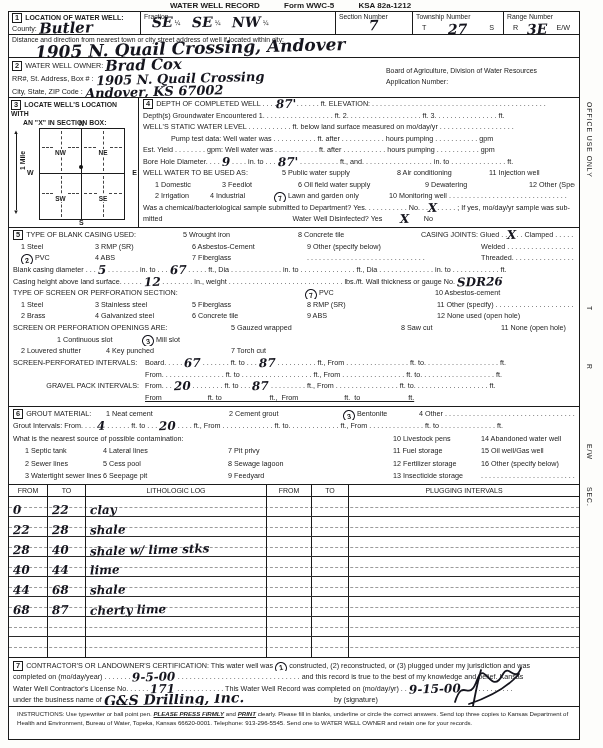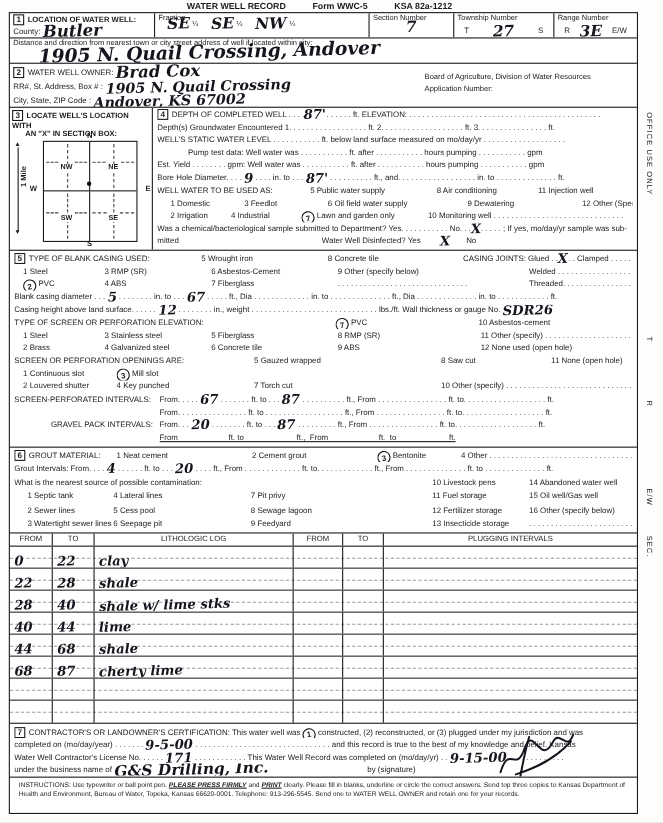--- a/index.html
+++ b/index.html
@@ -261,21 +261,21 @@
         <span><span class="circ">2</span><span>PVC</span></span>
         <span>4  ABS</span>
         <span>7  Fiberglass</span>
         <span>. . . . . . . . . . . . . . . . . . . . . . . . . . . . . .</span>
         <span style="padding-left:52px;">Threaded. . . . . . . . . . . . . . . . . . . .</span>
       </div>
       <div class="r"><span>Blank casing diameter . . . </span><span class="hw hw12">5</span><span> . . . . . . . . in. to . . . </span><span class="hw hw12">67</span><span> . . . . . ft., Dia . . . . . . . . . . . . . in. to . . . . . . . . . . . . . . ft., Dia . . . . . . . . . . . . . . in. to  . . . . . . . . . . . . ft.</span></div>
       <div class="r"><span>Casing height above land surface. . . . . . </span><span class="hw hw12">12</span><span> . . . . . . . . in., weight . . . . . . . . . . . . . . . . . . . . . . . . . . . . .  lbs./ft. Wall thickness or gauge No. </span><span class="hw hw12">SDR26</span></div>
 
       <div class="r g" style="grid-template-columns:292px 130px 1fr;">
-        <span>TYPE OF SCREEN OR PERFORATION ELEVATION:</span>
+        <span>TYPE OF SCREEN OR PERFORATION SECTION:</span>
         <span><span class="circ">7</span><span>PVC</span></span>
         <span>10  Asbestos-cement</span>
       </div>
       <div class="r g pad8" style="grid-template-columns:74px 97px 115px 130px 1fr;">
         <span>1  Steel</span>
         <span>3  Stainless steel</span>
         <span>5  Fiberglass</span>
         <span>8  RMP (SR)</span>
         <span>11  Other (specify) . . . . . . . . . . . . . . . . . . . . . .</span>
       </div>
@@ -286,34 +286,33 @@
         <span>9  ABS</span>
         <span>12  None used (open hole)</span>
       </div>
 
       <div class="r g" style="grid-template-columns:218px 170px 100px 1fr;">
         <span>SCREEN OR PERFORATION OPENINGS ARE:</span>
         <span>5  Gauzed wrapped</span>
         <span>8  Saw cut</span>
         <span>11  None (open hole)</span>
       </div>
-      <div class="r g pad8" style="grid-template-columns:85px 125px 170px 1fr;">
+      <div class="r g pad8" style="grid-template-columns:85px 125px 170px 1fr;margin-left:36px;">
         <span>1  Continuous slot</span>
         <span><span class="circ">3</span><span>Mill slot</span></span>
       </div>
       <div class="r g pad8" style="grid-template-columns:85px 125px 170px 1fr;">
         <span>2  Louvered shutter</span>
         <span>4  Key punched</span>
         <span>7  Torch cut</span>
-        <span>10  Other (specify) . . . . . . . . . . . . . . . . . . . . . . . . . . . . .</span>
       </div>
 
       <div class="r g" style="grid-template-columns:132px 1fr;">
         <span>SCREEN-PERFORATED INTERVALS:</span>
-        <span><span>From. . . . . </span><span class="hw hw12">67</span><span> . . . . . . .  ft. to . . . </span><span class="hw hw12">87</span><span> . . . . . . . . . .  ft.,  From . . . . . . . . . . . . . . . .  ft.  to. . . . . . . . . . . . . . . . . . . ft.</span></span>
+        <span><span>Board. . . . . </span><span class="hw hw12">67</span><span> . . . . . . .  ft. to . . . </span><span class="hw hw12">87</span><span> . . . . . . . . . .  ft.,  From . . . . . . . . . . . . . . . .  ft.  to. . . . . . . . . . . . . . . . . . . ft.</span></span>
       </div>
       <div class="r g" style="grid-template-columns:132px 1fr;">
         <span></span>
         <span>From. . . . . . . . . . . . . . . .  ft. to . . . . . . . . . . . . . . . . . . ft.,  From . . . . . . . . . . . . . . . .  ft.  to. . . . . . . . . . . . . . . . . . . ft.</span>
       </div>
       <div class="r g" style="grid-template-columns:132px 1fr;">
         <span class="ralign" style="padding-right:6px;">GRAVEL PACK INTERVALS:</span>
         <span><span>From. . . </span><span class="hw hw12">20</span><span> . . . . . . . .  ft. to . . . </span><span class="hw hw12">87</span><span> . . . . . . . . .  ft.,  From . . . . . . . . . . . . . . . .  ft.  to. . . . . . . . . . . . . . . . . . . ft.</span></span>
       </div>
       <div class="r g" style="grid-template-columns:132px 1fr;">

